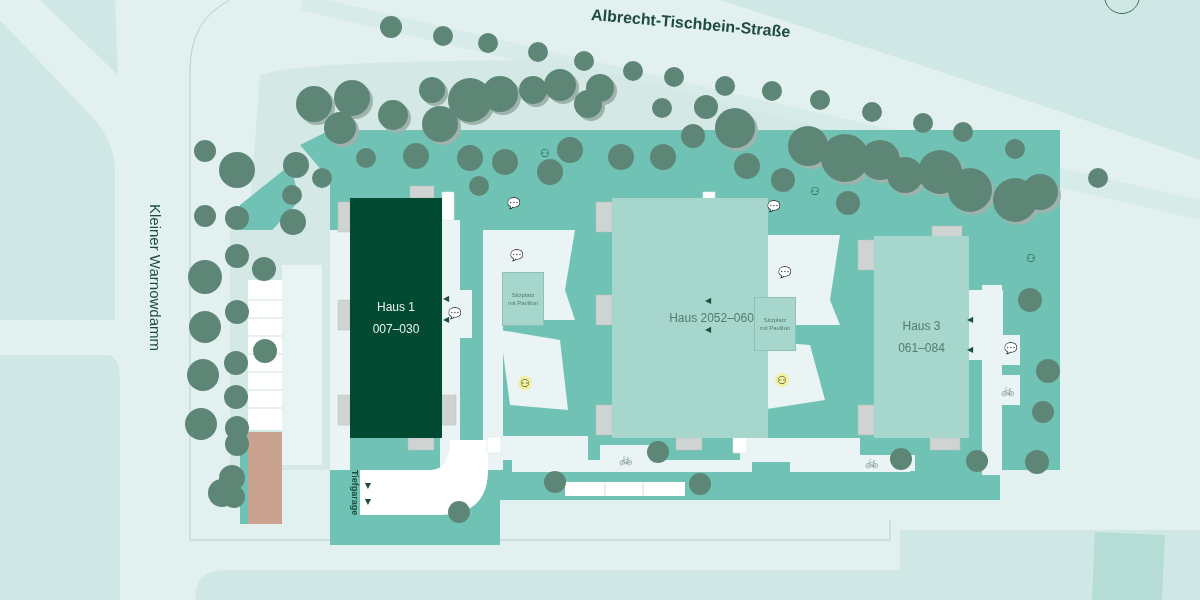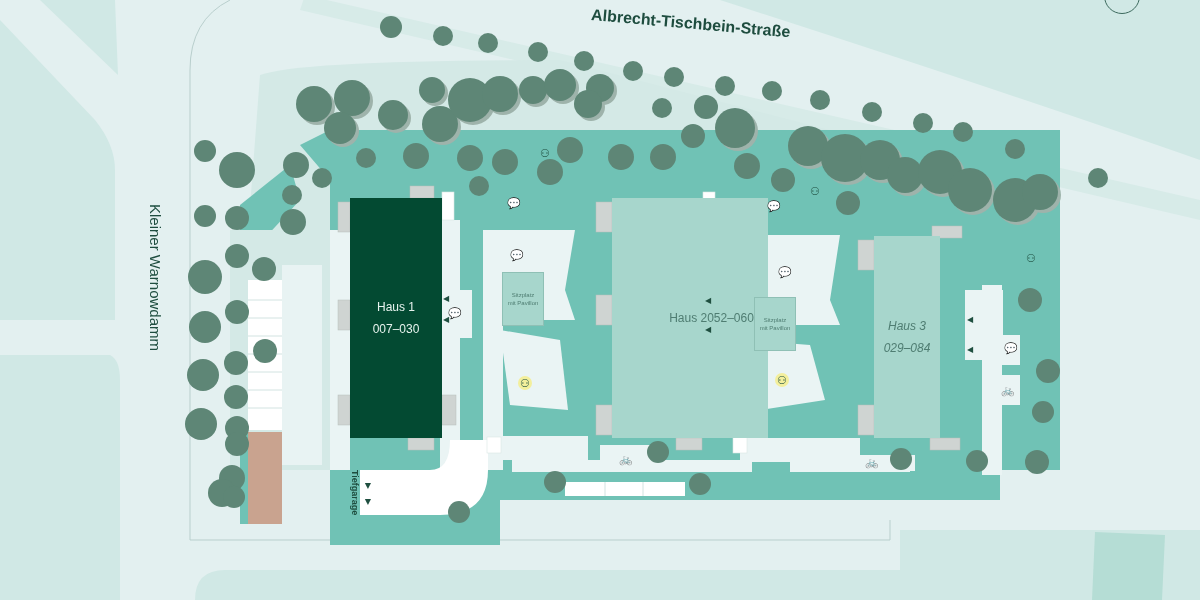--- a/index.html
+++ b/index.html
@@ -5,21 +5,21 @@
   html,body{margin:0;padding:0;}
   body{width:1200px;height:600px;overflow:hidden;background:#e3f0f0;font-family:"Liberation Sans",sans-serif;}
   #map{position:relative;width:1200px;height:600px;overflow:hidden;}
   svg.base{position:absolute;left:0;top:0;}
   .label{position:absolute;color:#1f4f40;font-family:"Liberation Sans",sans-serif;white-space:nowrap;}
   .street-top{left:592px;top:6px;font-size:16px;font-weight:bold;transform:rotate(5deg);transform-origin:left top;color:#1e4d3f;}
   .street-left{left:136px;top:204px;font-size:15px;transform:rotate(90deg);transform-origin:left top;left:164px;color:#1e4d3f;}
   .haus{position:absolute;text-align:center;font-size:12px;line-height:22px;}
   .haus1{left:350px;top:198px;width:92px;height:240px;background:#034a32;color:#e7f3ee;display:flex;flex-direction:column;justify-content:center;align-items:center;}
   .haus2{left:612px;top:198px;width:113px;height:240px;background:#a7d6cc;color:#4f7d72;display:flex;flex-direction:row;justify-content:center;align-items:center;padding-left:43px;}
-  .haus3{left:874px;top:236px;width:66px;height:202px;background:#a7d6cc;color:#4f7d72;display:flex;flex-direction:column;justify-content:center;align-items:center;font-style:italic;}
+  .haus3{left:874px;top:236px;width:95px;height:202px;background:#a7d6cc;color:#4f7d72;display:flex;flex-direction:column;justify-content:center;align-items:center;}
   .pavilion{position:absolute;width:40px;height:52px;background:#a7d6cc;border:1px solid #8fc0b5;font-size:6px;color:#4f7d72;text-align:center;display:flex;flex-direction:column;justify-content:center;line-height:8px;}
   .garage{left:348px;top:470px;font-size:9px;font-weight:bold;transform:rotate(90deg);transform-origin:left top;left:360px;color:#1e4d3f;}
   .icon{position:absolute;font-size:11px;color:#1f4f40;line-height:1;}
   .play-yellow{background:#f3ef9c;border-radius:50%;width:14px;height:14px;display:flex;align-items:center;justify-content:center;}
   .compass{position:absolute;left:1104px;top:-22px;width:34px;height:34px;border:1.5px solid #3d6a5e;border-radius:50%;}
 </style>
 </head>
 <body>
 
 <div id="map">
@@ -235,21 +235,21 @@
   <div class="haus haus1">
     <span>Haus 1</span>
     <span>007–030</span>
   </div>
   <div class="haus haus2">
     <span>Haus 2</span>
     <span>052–060</span>
   </div>
   <div class="haus haus3">
     <span>Haus 3</span>
-    <span>029–084</span>
+    <span>061–084</span>
   </div>
 
   <div class="pavilion" style="left:502px;top:272px;">
     <span>Sitzplatz</span>
     <span>mit Pavillon</span>
   </div>
   <div class="pavilion" style="left:754px;top:297px;">
     <span>Sitzplatz</span>
     <span>mit Pavillon</span>
   </div>

